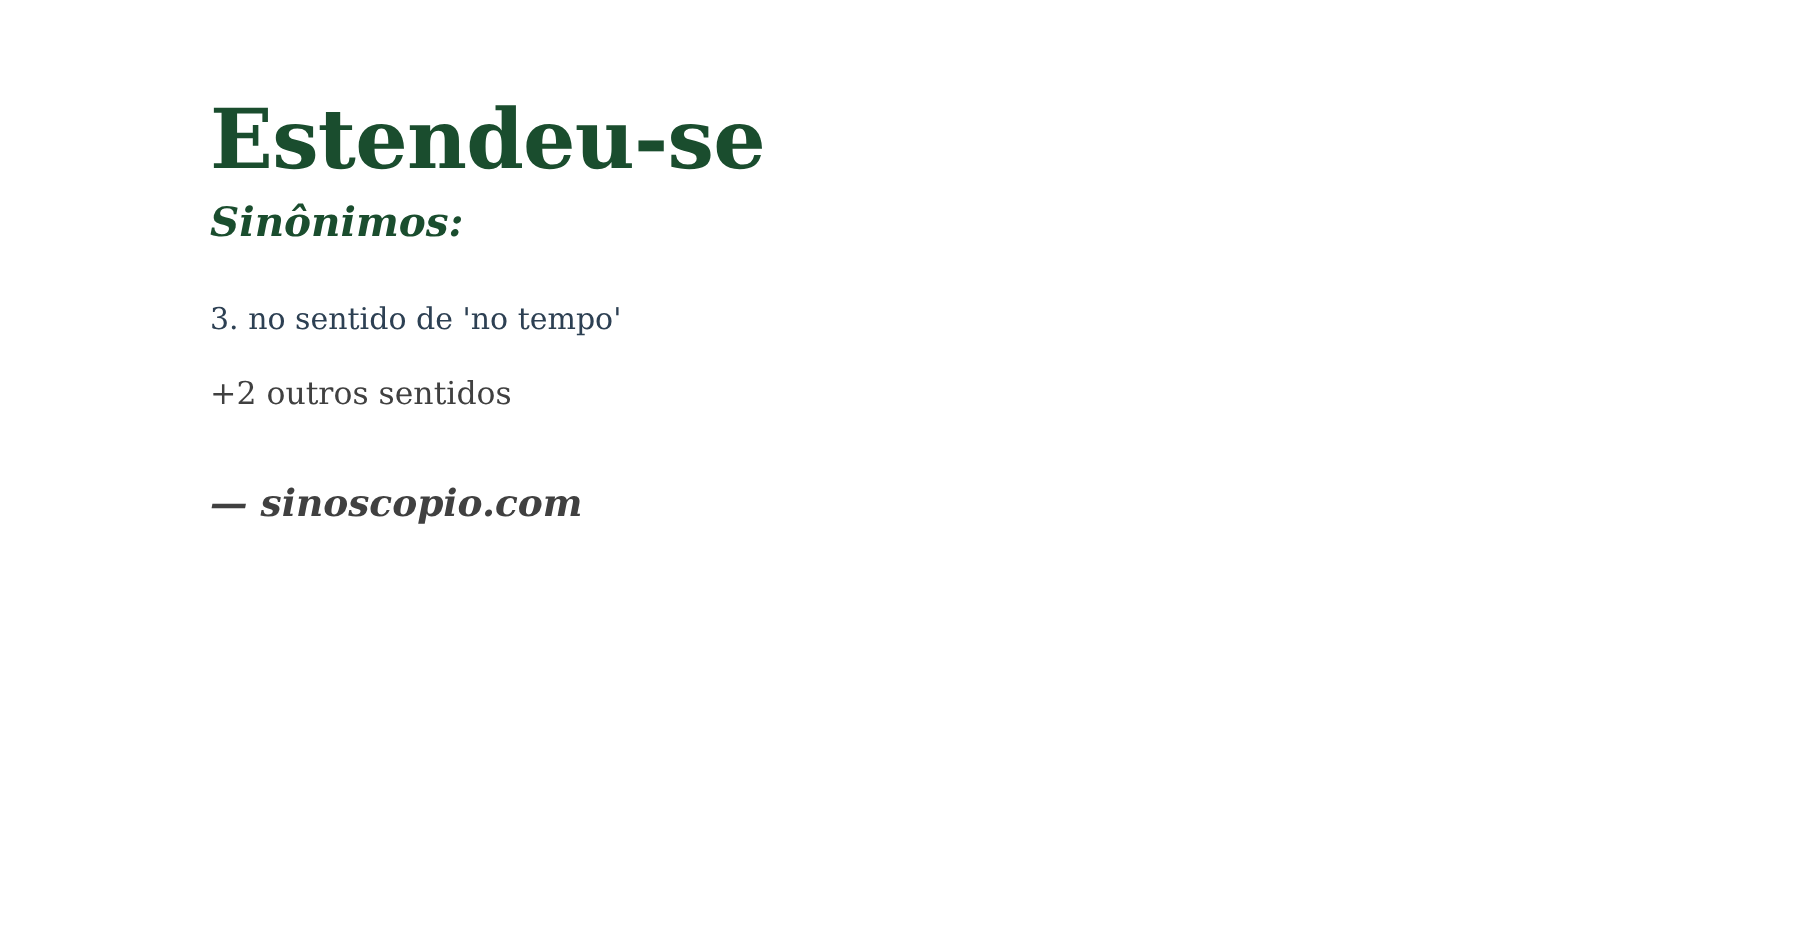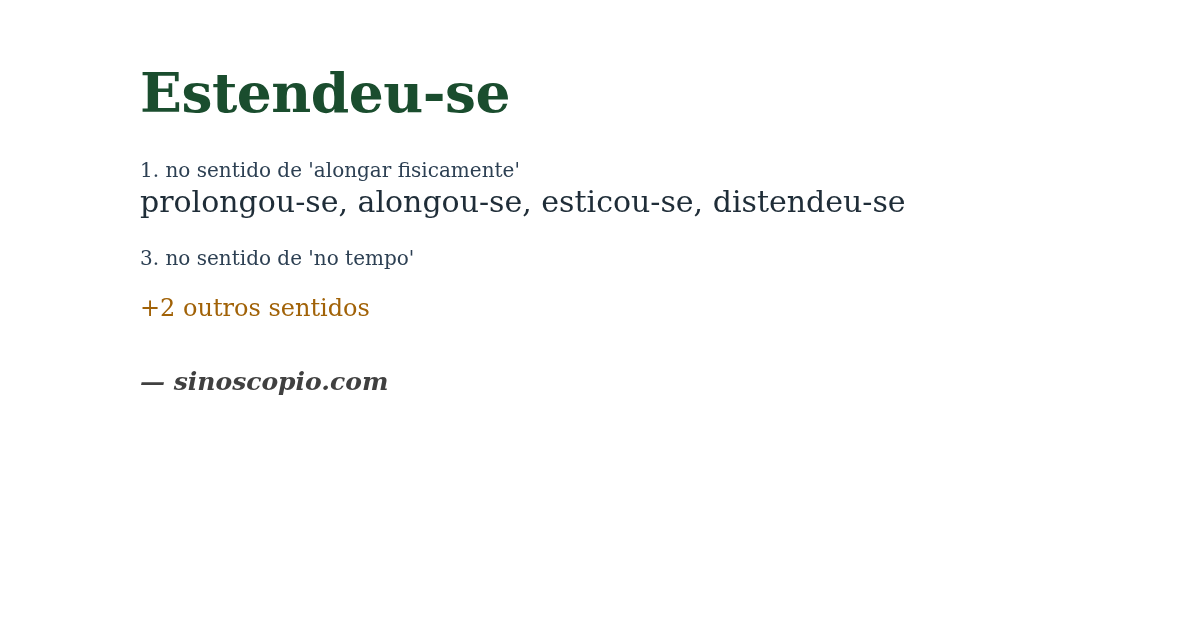--- a/index.html
+++ b/index.html
@@ -48,47 +48,44 @@
     color: #2d4053;
   }
   .sense-synonyms {
     margin-top: 2px;
     font-size: 30px;
     line-height: 36px;
     color: #1f2d38;
   }
   .more-senses {
     margin-top: 26px;
-    font-size: 24px;
+    font-size: 21px;
     line-height: 24px;
-    color: #a16207;
+    color: #404040;
   }
   .attribution {
     margin-top: 48px;
     font-size: 25px;
     line-height: 28px;
     font-style: italic;
     font-weight: 600;
     color: #404040;
   }
 </style>
 </head>
 <body>
 
 <div class="card">
 
   <h1 class="title">Estendeu-se</h1>
 
+  <h2 class="subtitle">Sinônimos:</h2>
 
   <div class="senses">
 
-    <section class="sense">
-      <div class="sense-label">1. no sentido de 'alongar fisicamente'</div>
-      <div class="sense-synonyms">prolongou-se, alongou-se, esticou-se, distendeu-se</div>
-    </section>
 
     <section class="sense">
     </section>
 
     <section class="sense">
       <div class="sense-label">3. no sentido de 'no tempo'</div>
     </section>
 
   </div>
 

